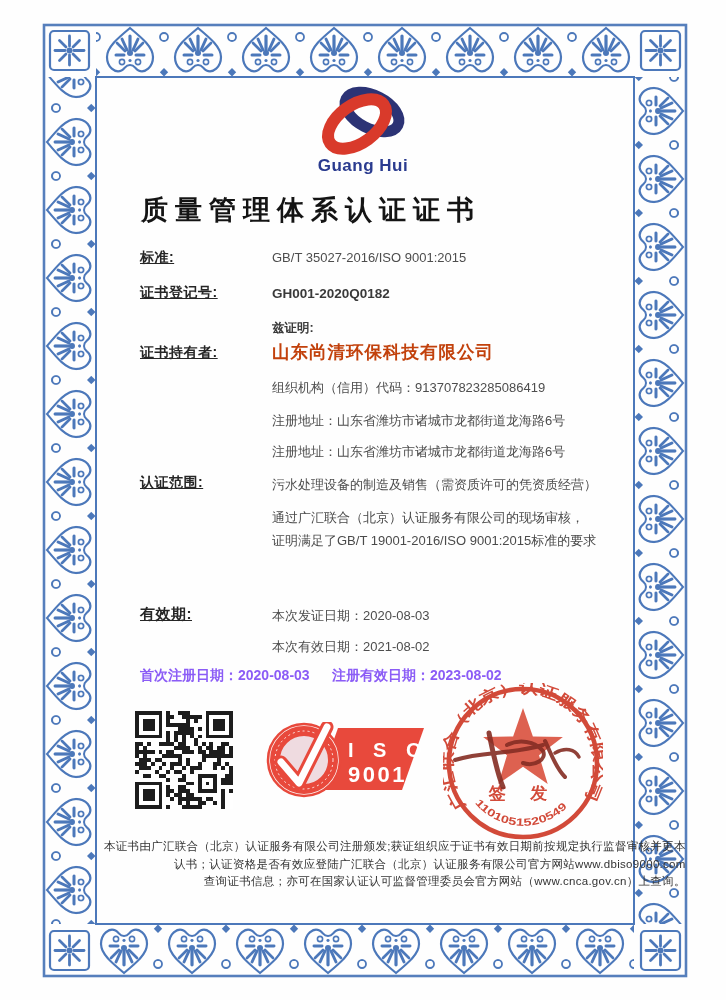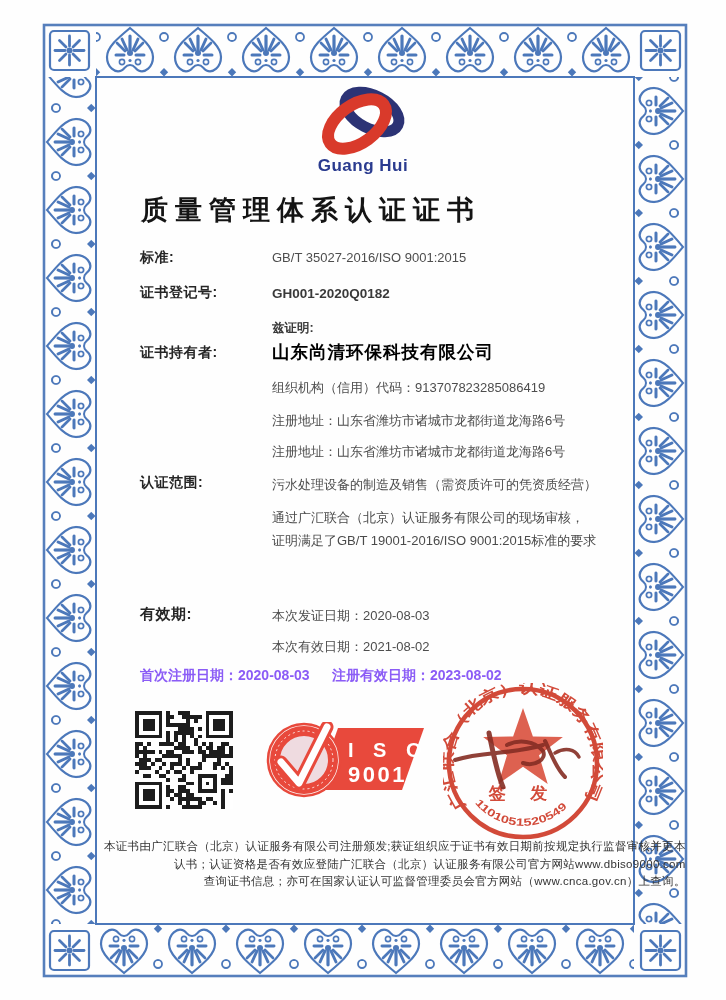--- a/index.html
+++ b/index.html
@@ -1,24 +1,24 @@
 <!DOCTYPE html>
 <html><head>
 <meta charset="utf-8">
 <style>
   html,body{margin:0;padding:0;background:#ffffff;}
   .page{
     position:relative;width:726px;height:1000px;background:#fefefe;overflow:hidden;
     font-family:"Liberation Sans","DejaVu Sans",sans-serif;color:#2f2f2f;
   }
   .abs{position:absolute;}
-  .lbl{font-weight:bold;font-size:14px;color:#262626;letter-spacing:.5px;white-space:nowrap;}
+  .lbl{font-weight:bold;font-size:14px;color:#262626;letter-spacing:.5px;white-space:nowrap;text-decoration:underline;}
   .val{font-size:13px;color:#4d4d4d;white-space:nowrap;}
   .val-bold{font-size:13.5px;font-weight:bold;color:#3a3a3a;white-space:nowrap;}
-  .holder{font-size:17.5px;font-weight:600;color:#000000;letter-spacing:1px;white-space:nowrap;}
+  .holder{font-size:17.5px;font-weight:600;color:#c2410c;letter-spacing:1px;white-space:nowrap;}
   .title{
     left:95px;top:192px;width:432px;text-align:center;
     font-size:27px;font-weight:bold;color:#141414;letter-spacing:7px;white-space:nowrap;font-family:Liberation Serif, serif;
   }
   .brand-name{
     left:288px;top:156px;width:150px;text-align:center;
     font-size:17px;font-weight:bold;color:#2a3b8f;letter-spacing:.5px;
   }
   .audit{font-size:13px;color:#4a4a4a;line-height:23px;white-space:nowrap;}
   .dates-bold{font-size:14px;font-weight:bold;color:#8b5cf6;white-space:nowrap;}

